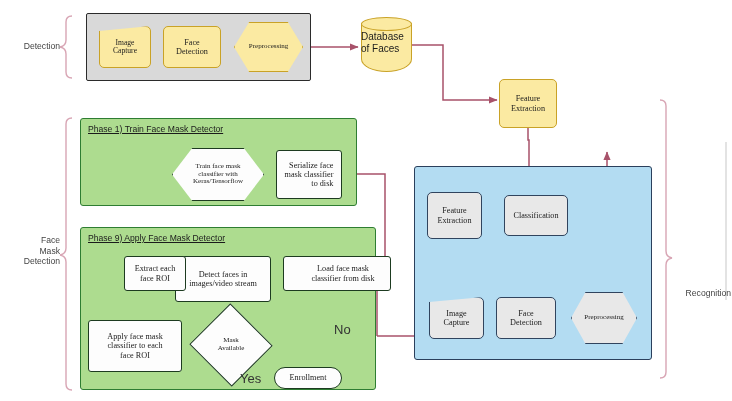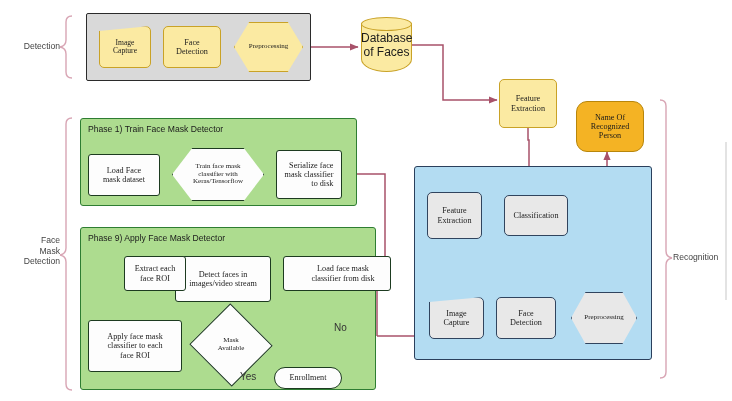--- a/index.html
+++ b/index.html
@@ -1,21 +1,21 @@
 <!DOCTYPE html>
 <html><head>
 <meta charset="utf-8">
 <style>
   html,body{margin:0;padding:0;background:#ffffff;}
   body{width:732px;height:401px;overflow:hidden;font-family:"Liberation Sans",sans-serif;}
   #stage{position:relative;width:732px;height:401px;background:#fff;}
   svg#wires{position:absolute;left:0;top:0;width:732px;height:401px;overflow:visible;}
   .node{position:absolute;box-sizing:border-box;display:flex;align-items:center;justify-content:center;text-align:center;line-height:1.12;color:#1b1b1b;font-family:Liberation Serif, serif;}
   .grp{position:absolute;box-sizing:border-box;}
-  .grp-title{position:absolute;font-size:8.6px;color:#1b1b1b;white-space:nowrap;}
+  .grp-title{position:absolute;font-size:8.6px;color:#1b1b1b;white-space:nowrap;text-decoration:underline;}
   
   .enroll-box{background:#d9d9d9;border:1.6px solid #2b2b2b;border-radius:2px;}
   .green-box{background:#addc8f;border:1.4px solid #2e7d32;border-radius:3px;}
   .blue-box{background:#b3dcf2;border:1.4px solid #2b3f5c;border-radius:3px;}
   
   .yellow{background:#fbeaa2;border:1.3px solid #c9a227;border-radius:5px;}
   .white{background:#fdfdfd;border:1.4px solid #1d3b20;border-radius:3px;}
   .grey{background:#e8e8e8;border:1.4px solid #30445e;border-radius:5px;}
   .orange{background:#f4b324;border:1.3px solid #b8860b;border-radius:11px;}
   .t7{font-size:7.0px;}
@@ -28,25 +28,25 @@
   
   .diamond{background:transparent;border:none;}
   .diamond .dshape{position:absolute;inset:0;background:#fdfdfd;border:1.4px solid #1d3b20;transform:rotate(45deg);}
   .diamond .dlabel{position:relative;z-index:2;}
   
   .pill{background:#fdfdfd;border:1.4px solid #1d3b20;border-radius:40px;}
   
   .cyl{position:absolute;}
   .cyl .body{position:absolute;left:0;right:0;top:6px;bottom:0;background:#fbeaa2;border-left:1.3px solid #c9a227;border-right:1.3px solid #c9a227;border-bottom:1.3px solid #c9a227;border-bottom-left-radius:50% 13px;border-bottom-right-radius:50% 13px;}
   .cyl .top{position:absolute;left:0;right:0;top:0;height:12px;background:#fbeaa2;border:1.3px solid #c9a227;border-radius:50%;}
-  .cyl .cyllabel{position:absolute;left:0;right:0;top:14px;text-align:center;font-size:12px;line-height:1.2;color:#1b1b1b;}
+  .cyl .cyllabel{position:absolute;left:0;right:0;top:14px;text-align:left;font-size:10px;line-height:1.2;color:#1b1b1b;}
   
   .blabel{position:absolute;font-size:8.6px;color:#444;text-align:right;line-height:1.25;white-space:pre-line;}
-  .blabel.left-al{text-align:left;}
-  .edge-label{position:absolute;font-size:10px;color:#333;}
+  .blabel.left-al{text-align:right;margin-top:36px;}
+  .edge-label{position:absolute;font-size:13px;color:#333;}
 </style>
 </head>
 <body>
 
 <div id="stage">
 
   <svg id="wires" viewBox="0 0 732 401">
     <defs>
       <marker id="ar" markerWidth="7" markerHeight="7" refX="5.6" refY="3" orient="auto">
         <path d="M0,0.5 L6,3 L0,5.5 z" fill="#a8526a"></path>
@@ -114,25 +114,23 @@
   <div class="node yellow hex t7" style="left:234px;top:22px;width:69px;height:50px;border-radius:0;">Preprocessing</div>
 
   <div class="cyl" style="left:361px;top:17px;width:51px;height:55px;">
     <div class="body"></div>
     <div class="top"></div>
     <div class="cyllabel">Database<br>of Faces</div>
   </div>
 
   <div class="node yellow t8" style="left:499px;top:79px;width:58px;height:49px;">Feature<br>Extraction</div>
 
-  <div class="node orange t8" style="left:576px;top:101px;width:68px;height:51px;">Name Of<br>Recognized<br>Person</div>
 
   <div class="grp green-box" style="left:80px;top:118px;width:277px;height:88px;"></div>
   <div class="grp-title" style="left:88px;top:124px;">Phase 1) Train Face Mask Detector</div>
-  <div class="node white t8" style="left:88px;top:154px;width:72px;height:42px;">Load Face<br>mask dataset</div>
   <div class="node white hex t7" style="left:172px;top:148px;width:92px;height:53px;border-radius:0;">Train face mask<br>classifier with<br>Keras/Tensorflow</div>
   <div class="node white t8" style="left:276px;top:150px;width:66px;height:49px;text-align:right;">Serialize face<br>mask classifier<br>to disk</div>
 
   <div class="grp green-box" style="left:80px;top:227px;width:296px;height:163px;"></div>
   <div class="grp-title" style="left:88px;top:233px;">Phase 9) Apply Face Mask Detector</div>
   <div class="node white t8" style="left:283px;top:256px;width:108px;height:35px;padding-left:12px;">Load face mask<br>classifier from disk</div>
   <div class="node white t8" style="left:175px;top:256px;width:96px;height:46px;">Detect faces in<br>images/video stream</div>
   <div class="node white t8" style="left:88px;top:256px;width:62px;height:35px;margin-left:36px;">Extract each<br>face ROI</div>
   <div class="node white t8" style="left:88px;top:320px;width:94px;height:52px;">Apply face mask<br>classifier to each<br>face ROI</div>
 

